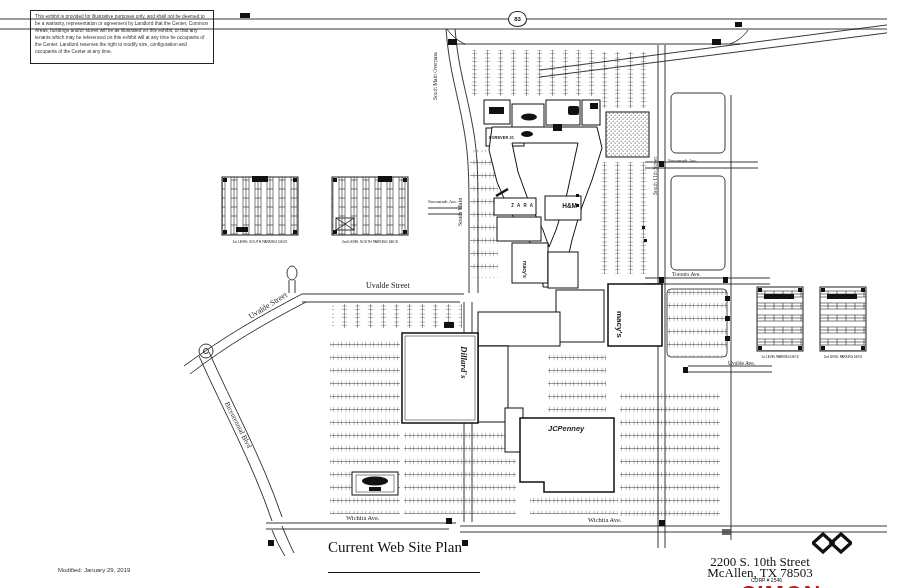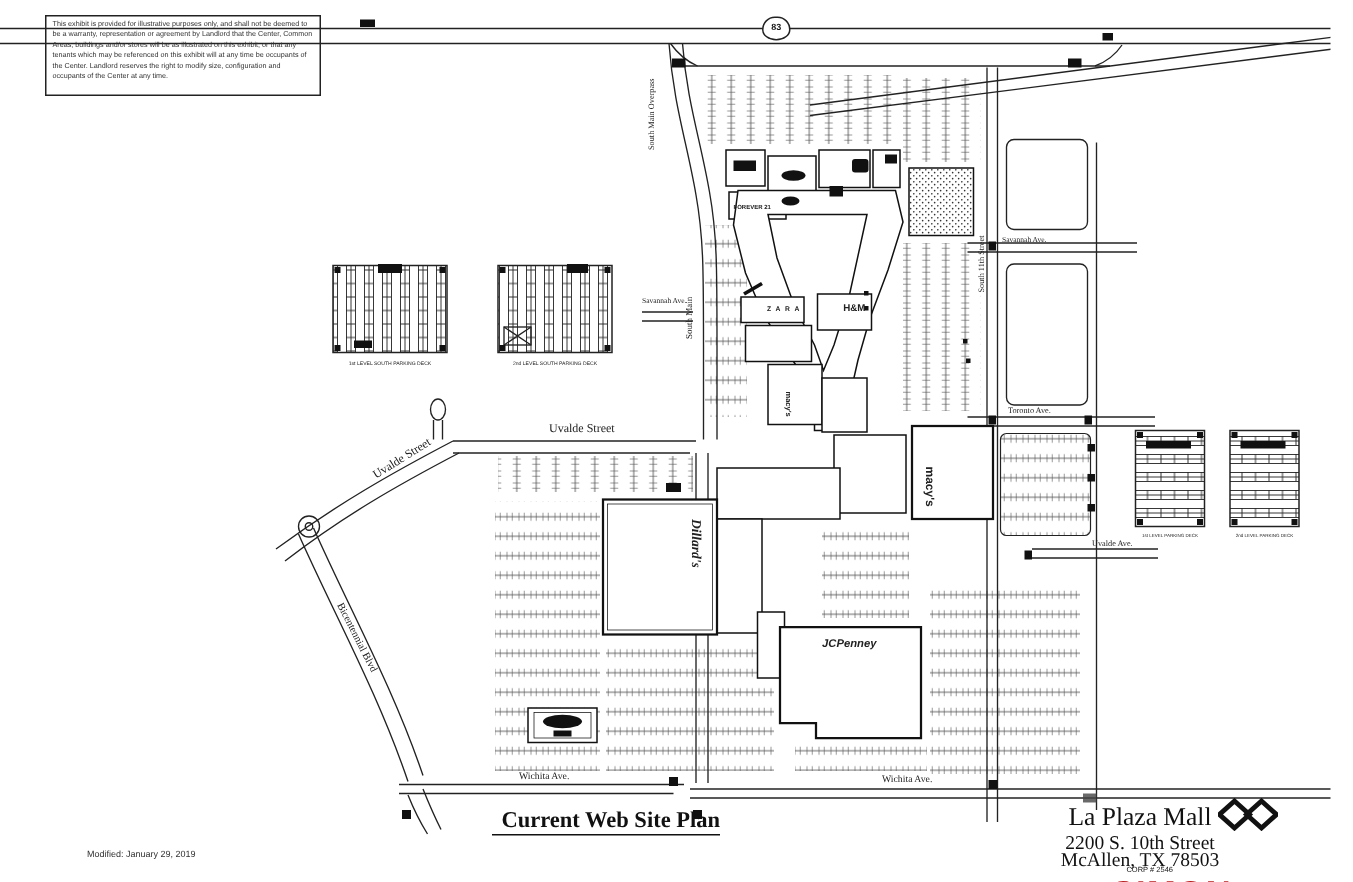--- a/index.html
+++ b/index.html
@@ -15,22 +15,22 @@
       font-family:"Liberation Sans", sans-serif;color:#333;}
   .shield{position:absolute;left:508px;top:11px;width:17px;height:14px;border:1.2px solid #222;
       border-radius:45% 45% 50% 50%/55% 55% 45% 45%;background:#fff;font-size:6px;
       font-family:"Liberation Sans", sans-serif;font-weight:bold;display:flex;
       align-items:center;justify-content:center;}
   .street{font-size:5.5px;}
   .bigstreet{font-size:8px;}
   .deckcap{position:absolute;font-size:3.4px;font-family:"Liberation Sans", sans-serif;
       text-align:center;color:#222;}
   .store{font-weight:bold;font-family:"Liberation Sans", sans-serif;text-align:right;}
-  .plan-title{position:absolute;left:328px;top:539px;width:152px;text-align:right;
-      font-size:15px;border-bottom:1.2px solid #111;padding-bottom:0;font-weight:bold;}
+  .plan-title{position:absolute;left:328px;top:539px;width:152px;text-align:left;
+      font-size:15px;border-bottom:1.2px solid #111;padding-bottom:16px;}
   .mallname{position:absolute;left:690px;top:535px;width:140px;text-align:center;font-size:17px;}
   .addr{position:absolute;width:140px;text-align:center;font-size:13px;left:690px;}
   .corp{position:absolute;left:690px;top:577px;width:92px;text-align:right;font-size:5px;
       font-family:"Liberation Sans", sans-serif;}
   .simon-text{position:absolute;left:741px;top:554px;width:115px;font-size:23px;font-weight:bold;
       letter-spacing:1px;font-family:"Liberation Sans", sans-serif;color:#b91c1c;margin-top:28px;}
   .modified{position:absolute;left:58px;top:567px;font-size:6px;
       font-family:"Liberation Sans", sans-serif;color:#333;}
   .stamp{position:absolute;left:722px;top:529px;width:9px;height:6px;background:#444;opacity:.8;}
 </style>
@@ -246,21 +246,20 @@
   <div class="lbl store ctr" style="left:549px;top:202px;width:28px;font-size:6.5px;">H&amp;M</div>
   <div class="lbl store ctr" style="left:496px;top:203px;width:38px;font-size:4.5px;letter-spacing:1px;">Z A R A</div>
   <div class="lbl store" style="left:489px;top:135px;font-size:4px;">FOREVER 21</div>
 
   <div class="deckcap" style="left:222px;top:240px;width:76px;">1st LEVEL SOUTH PARKING DECK</div>
   <div class="deckcap" style="left:332px;top:240px;width:76px;">2nd LEVEL SOUTH PARKING DECK</div>
   <div class="deckcap" style="left:751px;top:355px;width:58px;font-size:3px;">1st LEVEL PARKING DECK</div>
   <div class="deckcap" style="left:814px;top:355px;width:58px;font-size:3px;">2nd LEVEL PARKING DECK</div>
 
   <div class="plan-title">Current Web Site Plan</div>
-  <div class="mallname">La Plaza Mall</div>
   <div class="addr" style="top:554px;">2200 S. 10th Street</div>
   <div class="addr" style="top:565px;">McAllen, TX 78503</div>
   <div class="corp">CORP #  2546</div>
   <div class="stamp"></div>
 
   <div style="position:absolute;left:812px;top:532px;">
     <svg width="40" height="22" viewBox="0 0 40 22">
       <path d="M11,2 L21,11 L11,20 L1,11 Z" fill="none" stroke="#111" stroke-width="3.2"></path>
       <path d="M29,2 L39,11 L29,20 L19,11 Z" fill="none" stroke="#111" stroke-width="3.2"></path>
     </svg>

